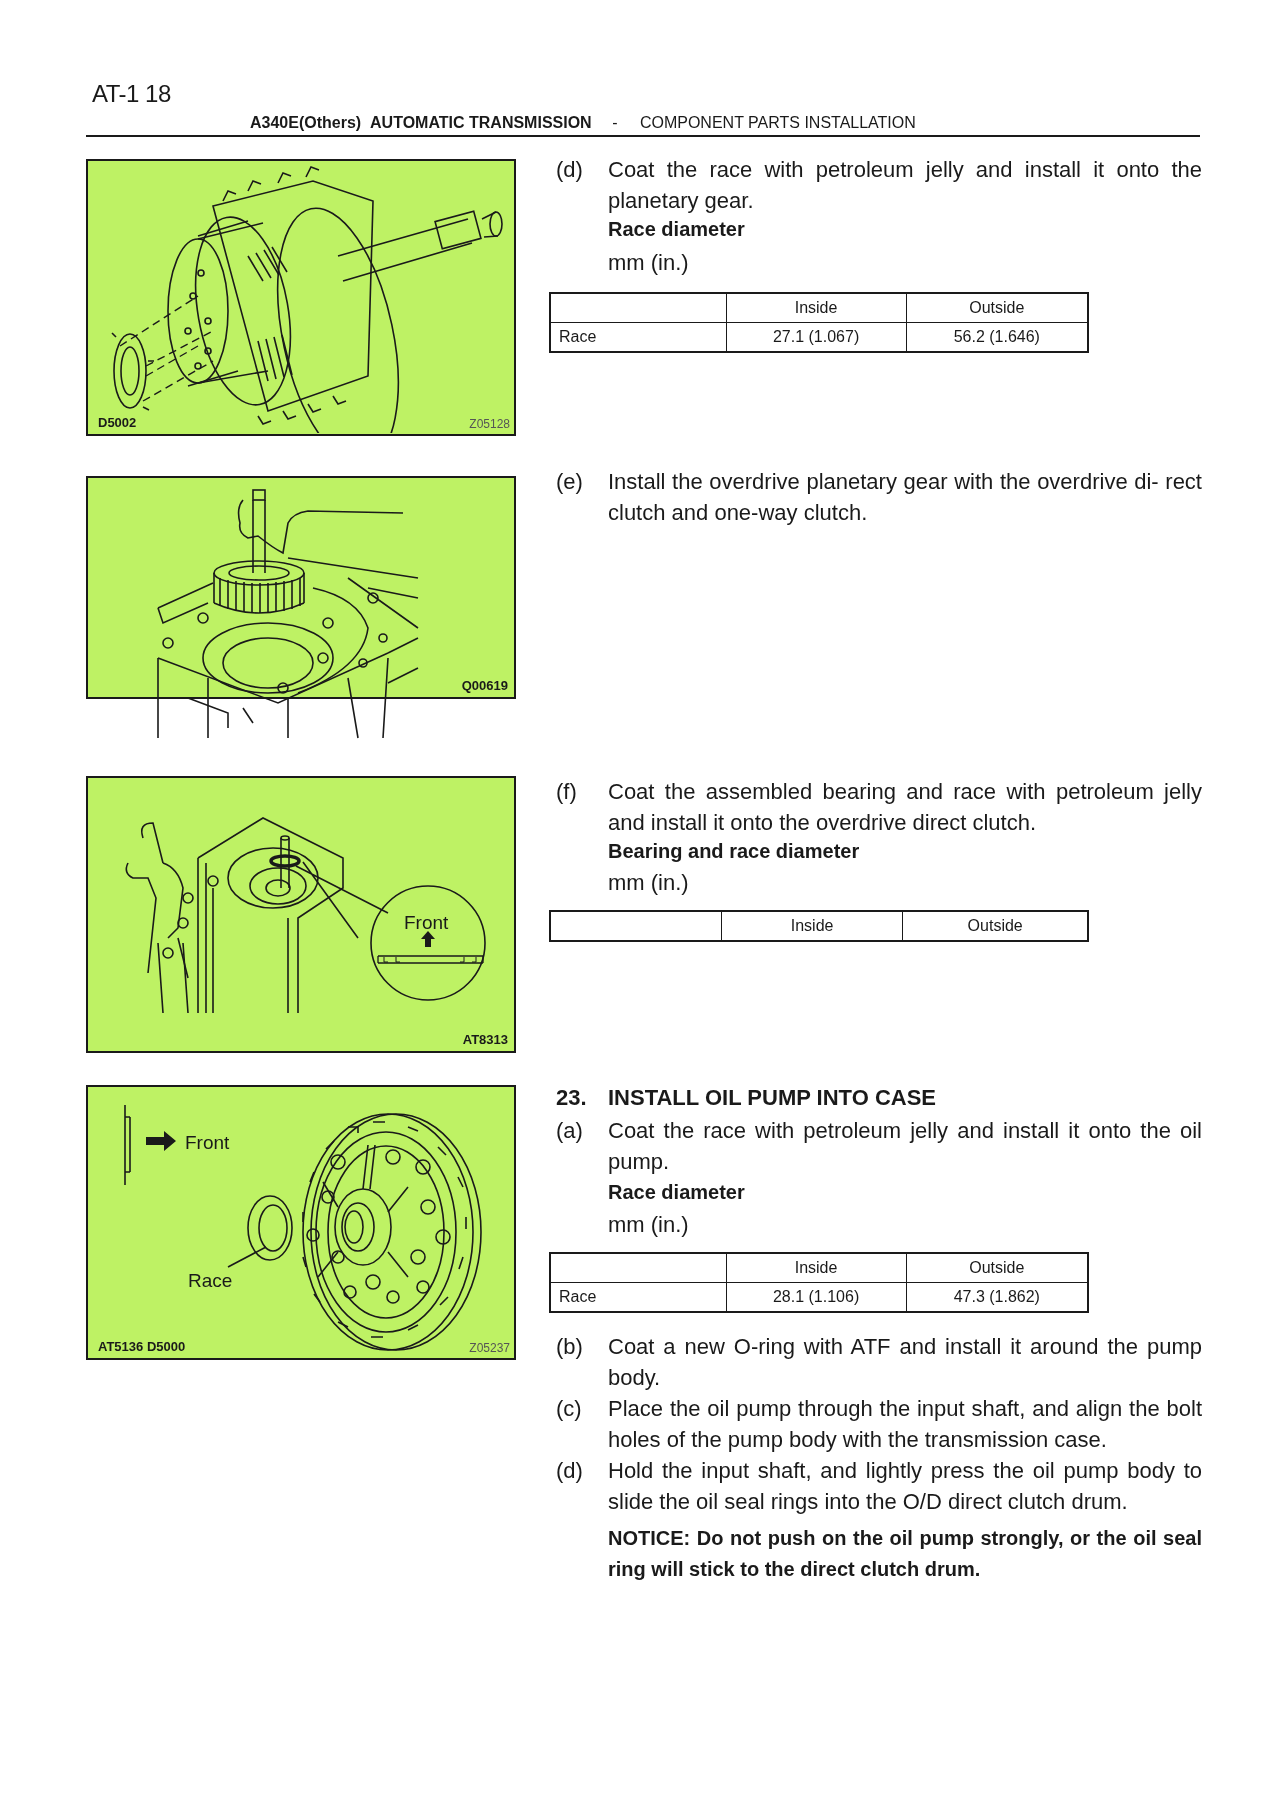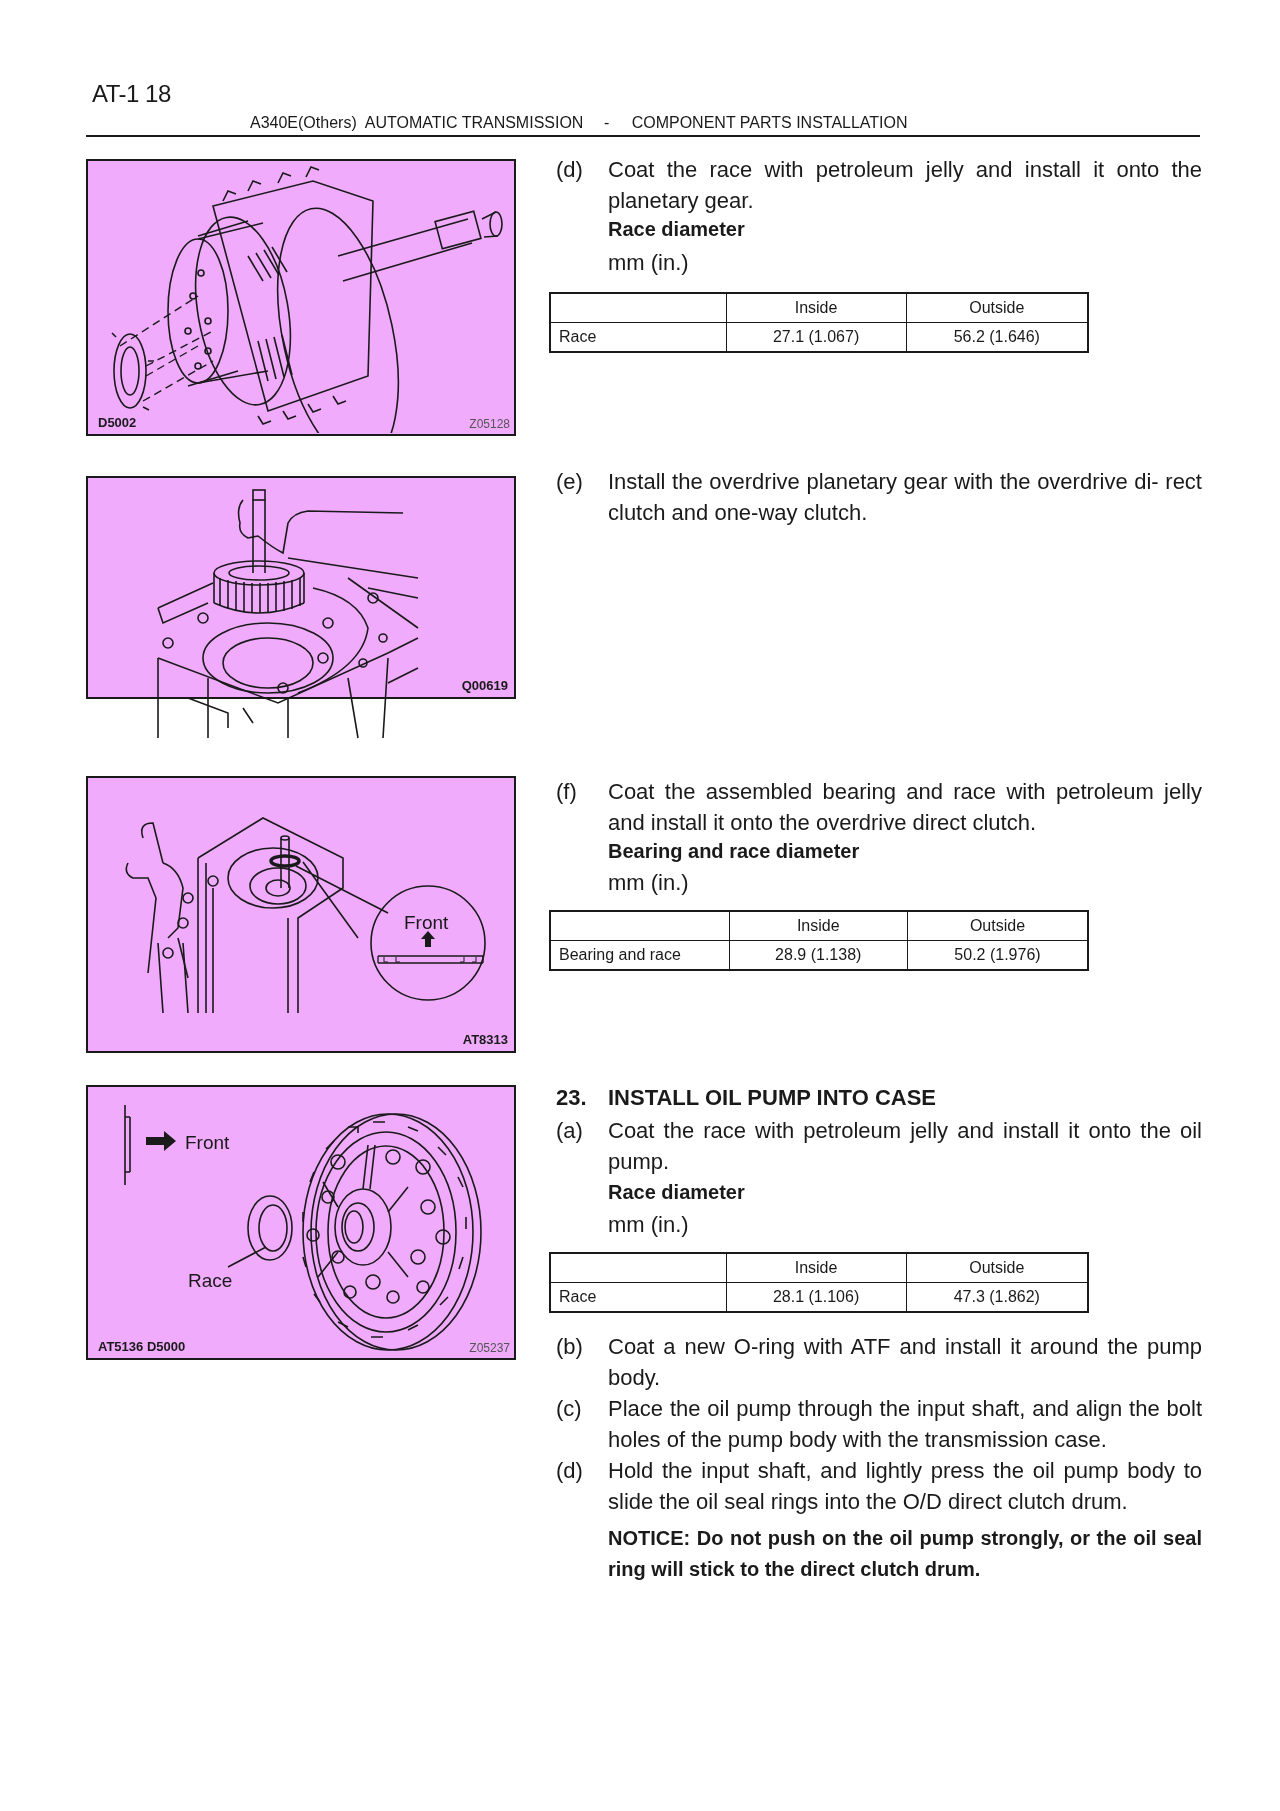--- a/index.html
+++ b/index.html
@@ -7,28 +7,28 @@
     width: 1280px; height: 1811px; position: relative; overflow: hidden;
     font-family: "Liberation Sans", sans-serif; color: #1a1a1a;
   }
   .abs { position: absolute; }
   .page-number {
     left: 92px; top: 80px; font-size: 24px; font-weight: normal; letter-spacing: -0.5px;
   }
   .running-header {
     left: 250px; top: 114px; font-size: 16px; white-space: nowrap;
   }
-  .running-header .bold { font-weight: normal; }
+  .running-header .bold { font-weight: bold; }
   .running-header .sep { display: inline-block; margin: 0 18px 0 16px; }
   .header-rule {
     left: 86px; top: 135px; width: 1114px; height: 2px; background: #1a1a1a;
   }
   .figure {
     position: absolute; left: 86px; width: 430px;
-    border: 2.5px solid #1a1a1a; box-sizing: border-box; background: #f0abfc;
+    border: 2.5px solid #1a1a1a; box-sizing: border-box; background: #bef264;
   }
   .figure svg { position: absolute; left: 0; top: 0; }
   .fig-code-left {
     position: absolute; left: 10px; bottom: 4px; font-size: 13px; font-weight: bold;
   }
   .fig-code-right {
     position: absolute; right: 4px; bottom: 3px; font-size: 12px; color: #555;
   }
   .fig-code-right.bold { font-weight: bold; color: #1a1a1a; font-size: 13px; right: 6px; bottom: 4px; }
   .fig-label { position: absolute; font-size: 19px; color: #1a1a1a; }
@@ -274,25 +274,20 @@
       <col class="c1">
       <col class="c2">
       <col class="c3">
     </colgroup>
   <tbody>
       <tr>
     <td></td>
     <td>Inside</td>
     <td>Outside</td>
   </tr>
-  <tr>
-    <td class="rowlabel">Bearing and race</td>
-    <td>28.9 (1.138)</td>
-    <td>50.2 (1.976)</td>
-  </tr>
 </tbody>
   </table>
 
 <div class="section-heading" style="top:1085px;">
   <span class="num">23.</span><span>INSTALL OIL PUMP INTO CASE</span>
 </div>
 <div class="step" style="top:1115px;">
   <span class="marker">(a)</span>
   <div class="body">Coat the race with petroleum jelly and install it onto the oil pump.</div>
 </div>

